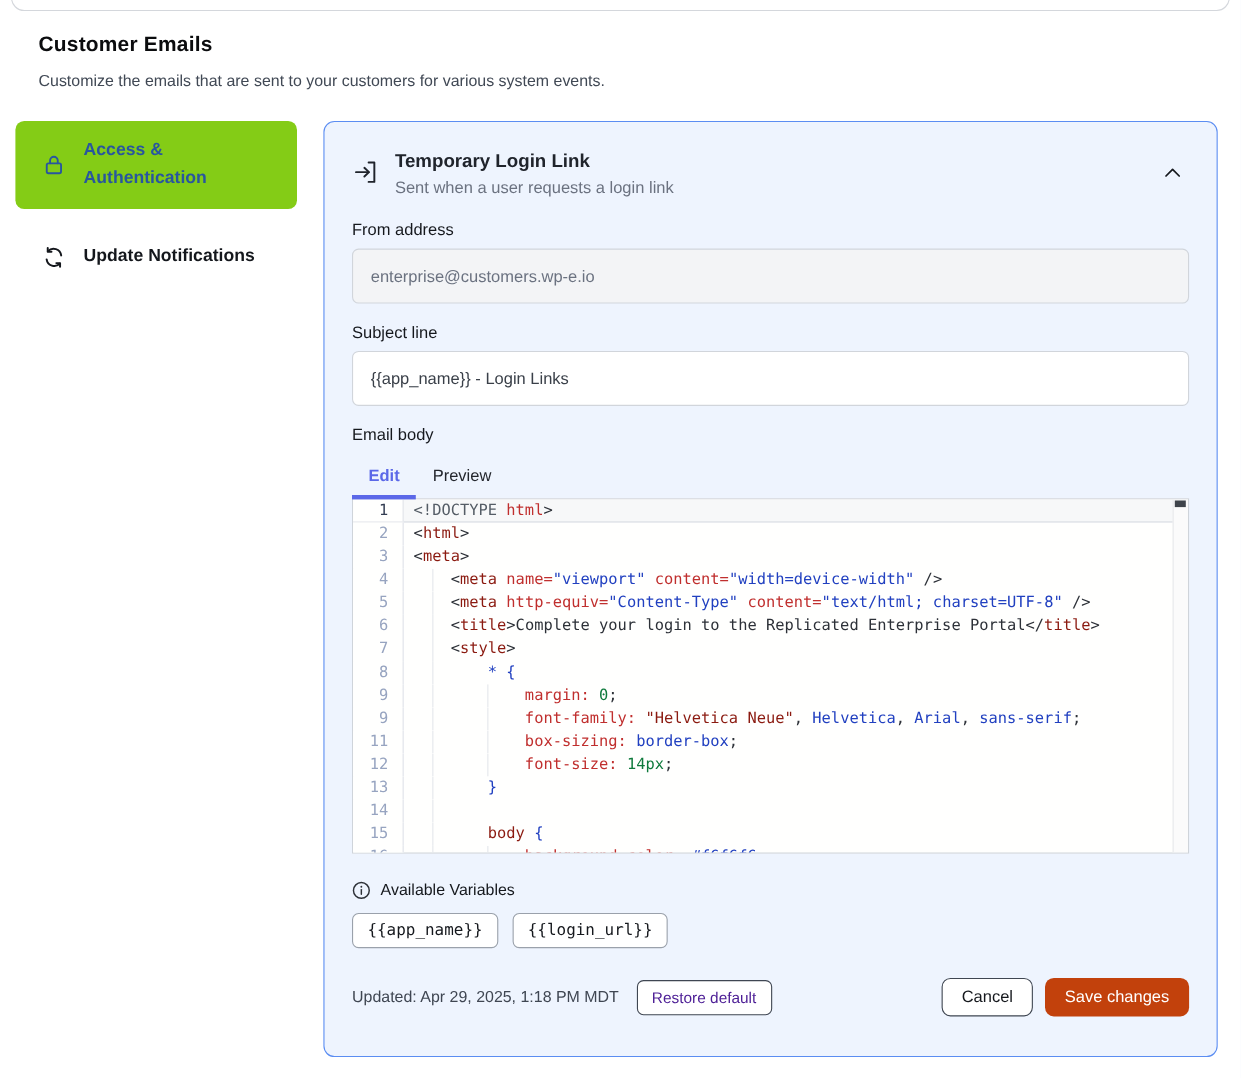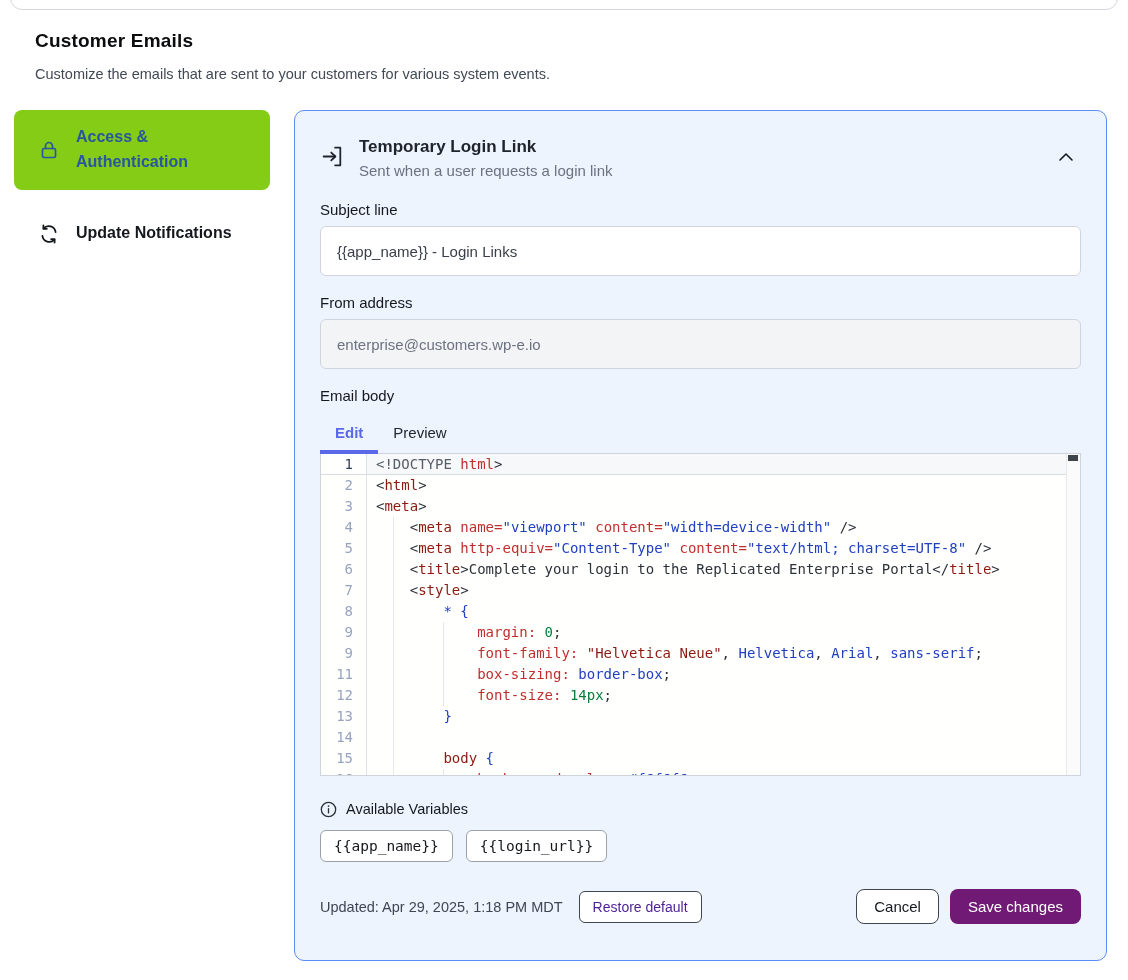--- a/index.html
+++ b/index.html
@@ -80,41 +80,41 @@
   }
   .cm-row.active .cm-gut{color:#333d52;}
   .cm-code{position:relative;flex:1;padding-left:9px;white-space:pre;color:#2d3138;overflow:hidden;}
   .guide{position:absolute;top:0;bottom:0;width:1px;background:#e4e7eb;}
   .vscroll{
     position:absolute;top:0;right:0;width:13px;height:100%;
     background:#fbfbfb;border-left:1px solid #e7e9ec;
   }
   .vthumb{position:absolute;top:1px;left:1px;width:10px;height:6px;background:#3f444b;}
   
-  .vars-head{display:flex;align-items:flex-start;gap:9px;margin-top:25px;font-size:14.5px;color:#15181d;}
+  .vars-head{display:flex;align-items:center;gap:9px;margin-top:25px;font-size:14.5px;color:#15181d;}
   .chips{display:flex;gap:13px;margin-top:12px;}
   .chip{
     font-family:"DejaVu Sans Mono",monospace;font-size:14.5px;color:#15181d;
     background:#fff;border:1px solid #9aa1ab;border-radius:6px;padding:7px 13px;cursor:pointer;
   }
   
   .foot{display:flex;align-items:center;margin-top:27px;}
   .updated{font-size:14.5px;color:#3f4652;}
   .btn{font-family:inherit;cursor:pointer;}
   .btn-restore{
     margin-left:16px;font-size:14px;color:#4c1d95;background:#fff;
     border:1px solid #3f4652;border-radius:6px;padding:7px 13px;
   }
   .spacer{flex:1;}
   .btn-cancel{
     font-size:15px;color:#15181d;background:#fff;
     border:1px solid #3f4652;border-radius:8px;padding:8px 17px;
   }
   .btn-save{
-    margin-left:11px;font-size:15px;color:#ffffff;background:#701a75;
+    margin-left:11px;font-size:15px;color:#ffffff;background:#c2410c;
     border:none;border-radius:8px;padding:9px 18px;cursor:default;
   }
 </style>
 </head>
 <body>
 
 <div class="top-strip"></div>
 
 <h1 class="page-title">Customer Emails</h1>
 <p class="page-desc">Customize the emails that are sent to your customers for various system events.</p>
@@ -159,27 +159,27 @@
     <button class="collapse-btn">
       <span>
         <svg width="18" height="12" viewBox="0 0 18 12" fill="none" stroke="#15181d" stroke-width="1.6" stroke-linecap="round" stroke-linejoin="round">
           <path d="M3 9 L9 3 L15 9"></path>
         </svg>
       </span>
     </button>
   </div>
 
   <div class="field">
+    <p class="f-label">From address</p>
+    <input class="f-input is-disabled" type="text" disabled="" value="enterprise@customers.wp-e.io" style="">
+  </div>
+
+  <div class="field">
     <p class="f-label">Subject line</p>
     <input class="f-input" type="text" value="{{app_name}} - Login Links" style="">
-  </div>
-
-  <div class="field">
-    <p class="f-label">From address</p>
-    <input class="f-input is-disabled" type="text" disabled="" value="enterprise@customers.wp-e.io" style="">
   </div>
 
   <p class="f-label body-label">Email body</p>
 
   <div class="tabs">
     <button class="tab active">Edit</button>
     <button class="tab">Preview</button>
   </div>
 
   <div class="editor">

